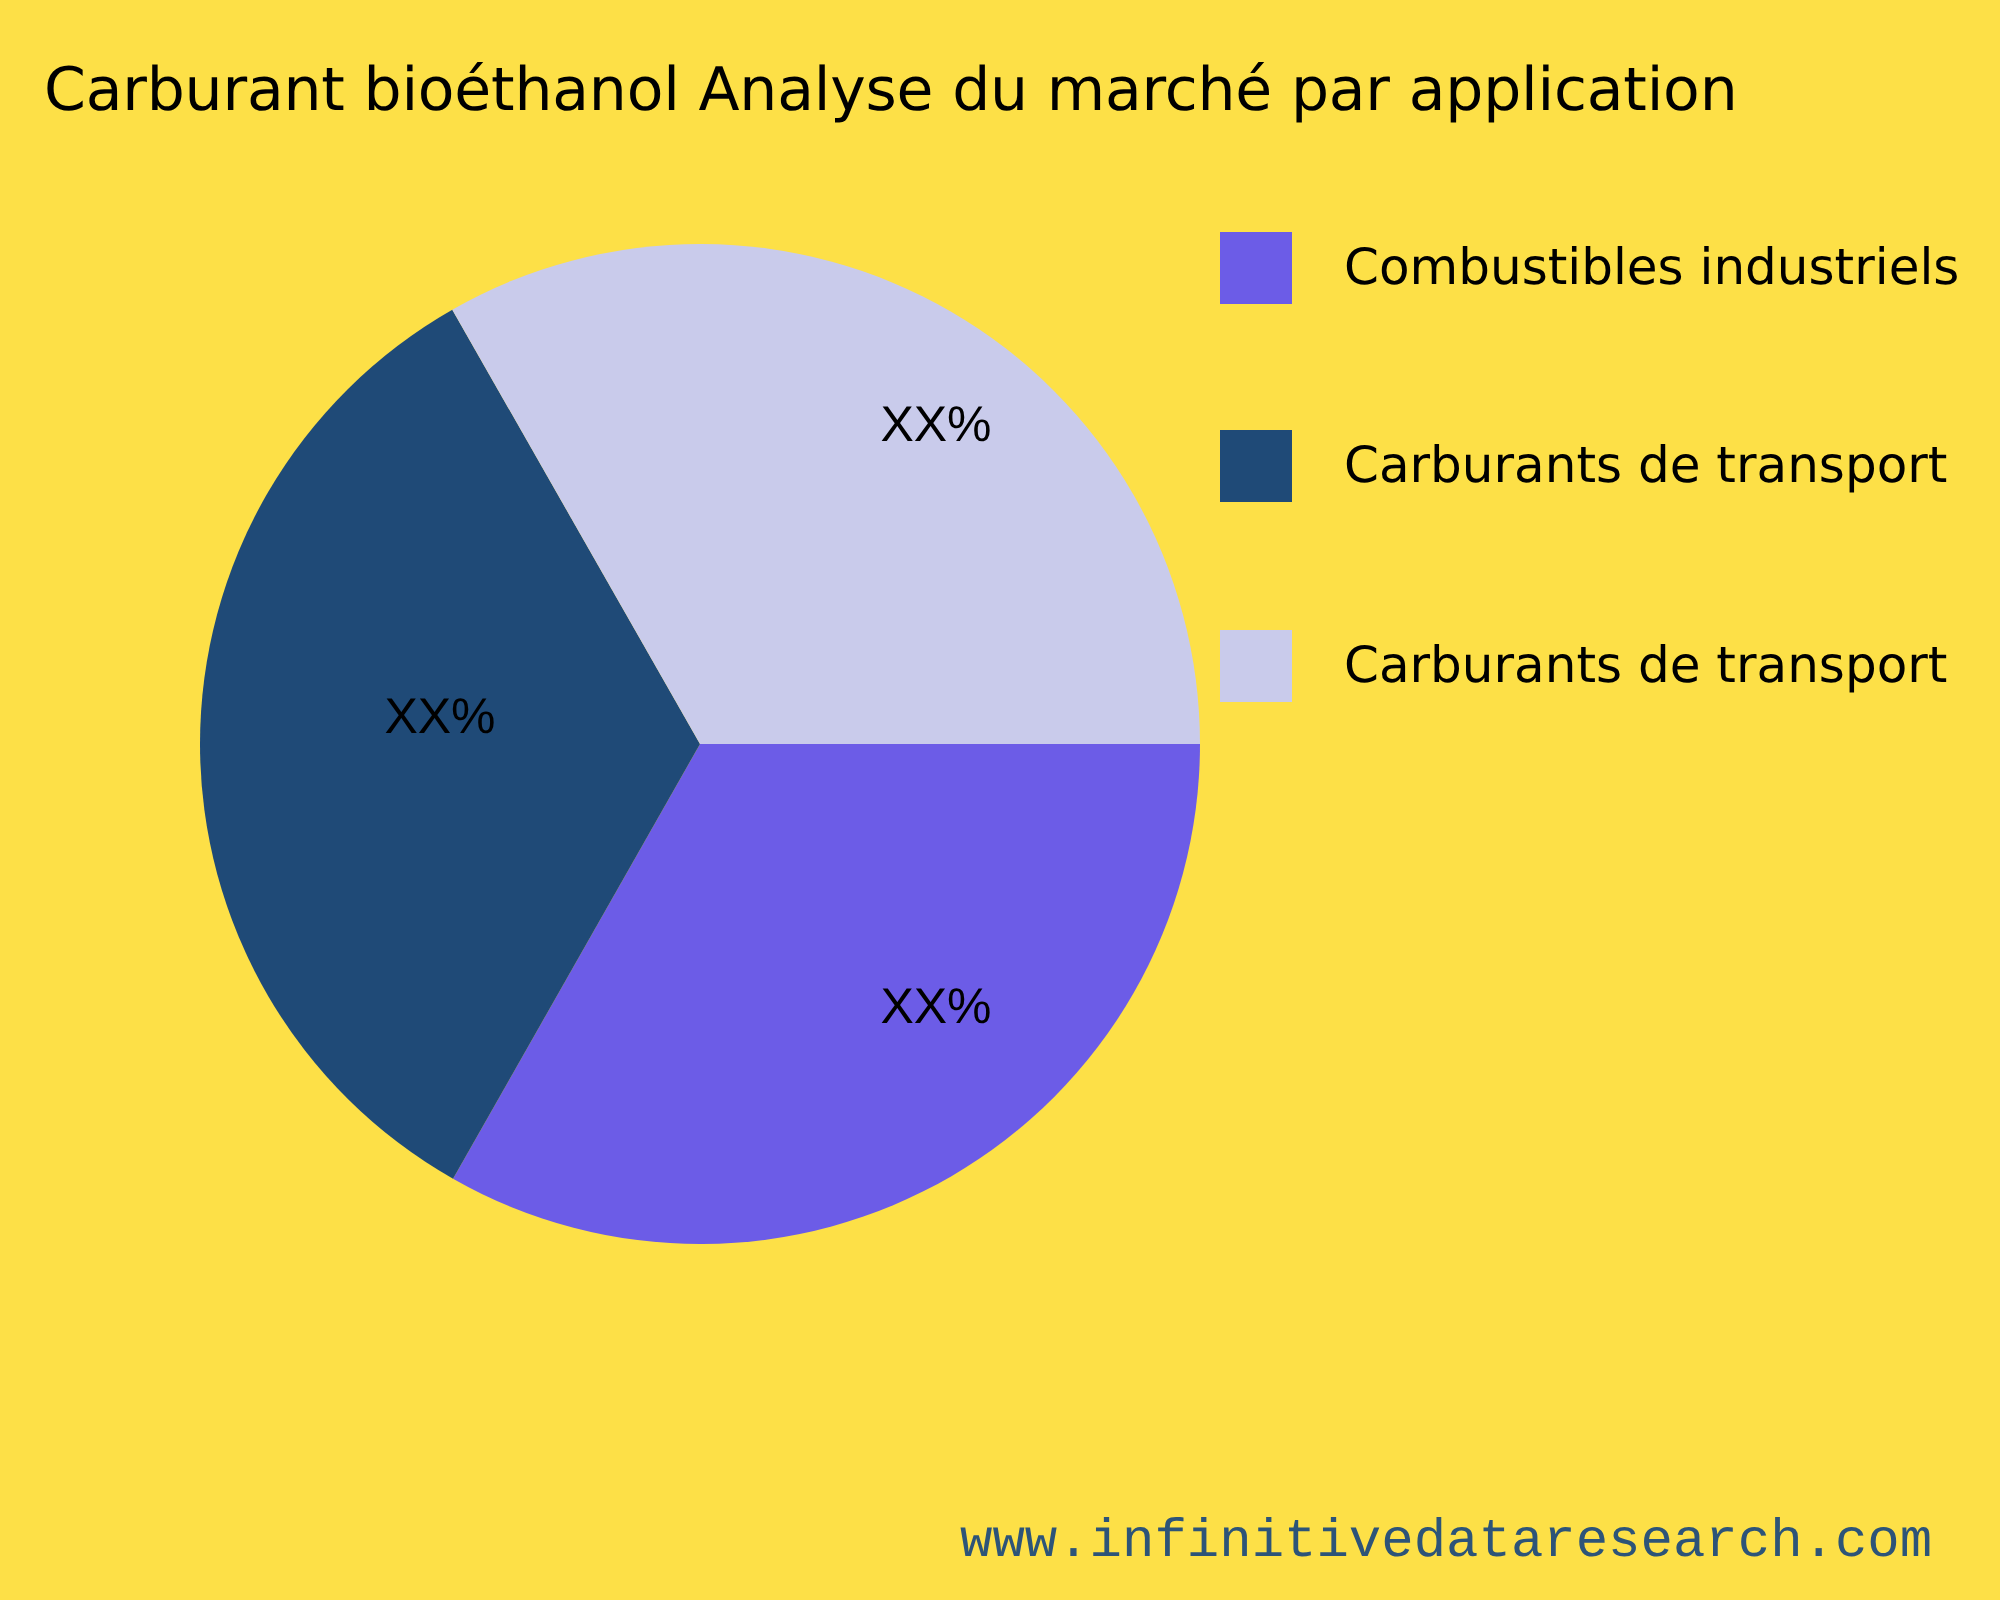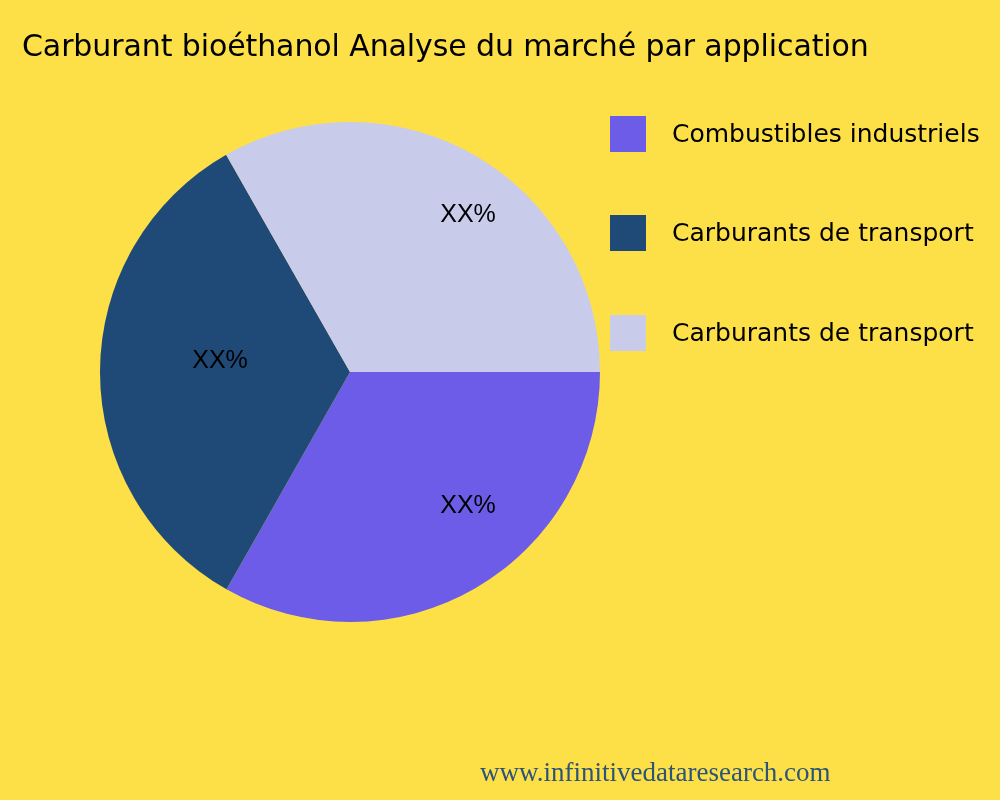--- a/index.html
+++ b/index.html
@@ -96,21 +96,21 @@
     left: 0;
     top: 755px;
     width: 816px;
     text-align: center;
     padding-left: 480px;
     box-sizing: border-box;
     font-size: 27px;
     line-height: 34px;
     color: #2d5478;
     white-space: nowrap;
-    font-family: Liberation Serif, serif;
+    font-family: Liberation Mono, monospace;
   }
 </style>
 </head>
 <body>
 
 <div id="canvas">
 
   <div id="chart-title">Carburant bioéthanol Analyse du marché par application</div>
 
   <div id="pie-wrap">

